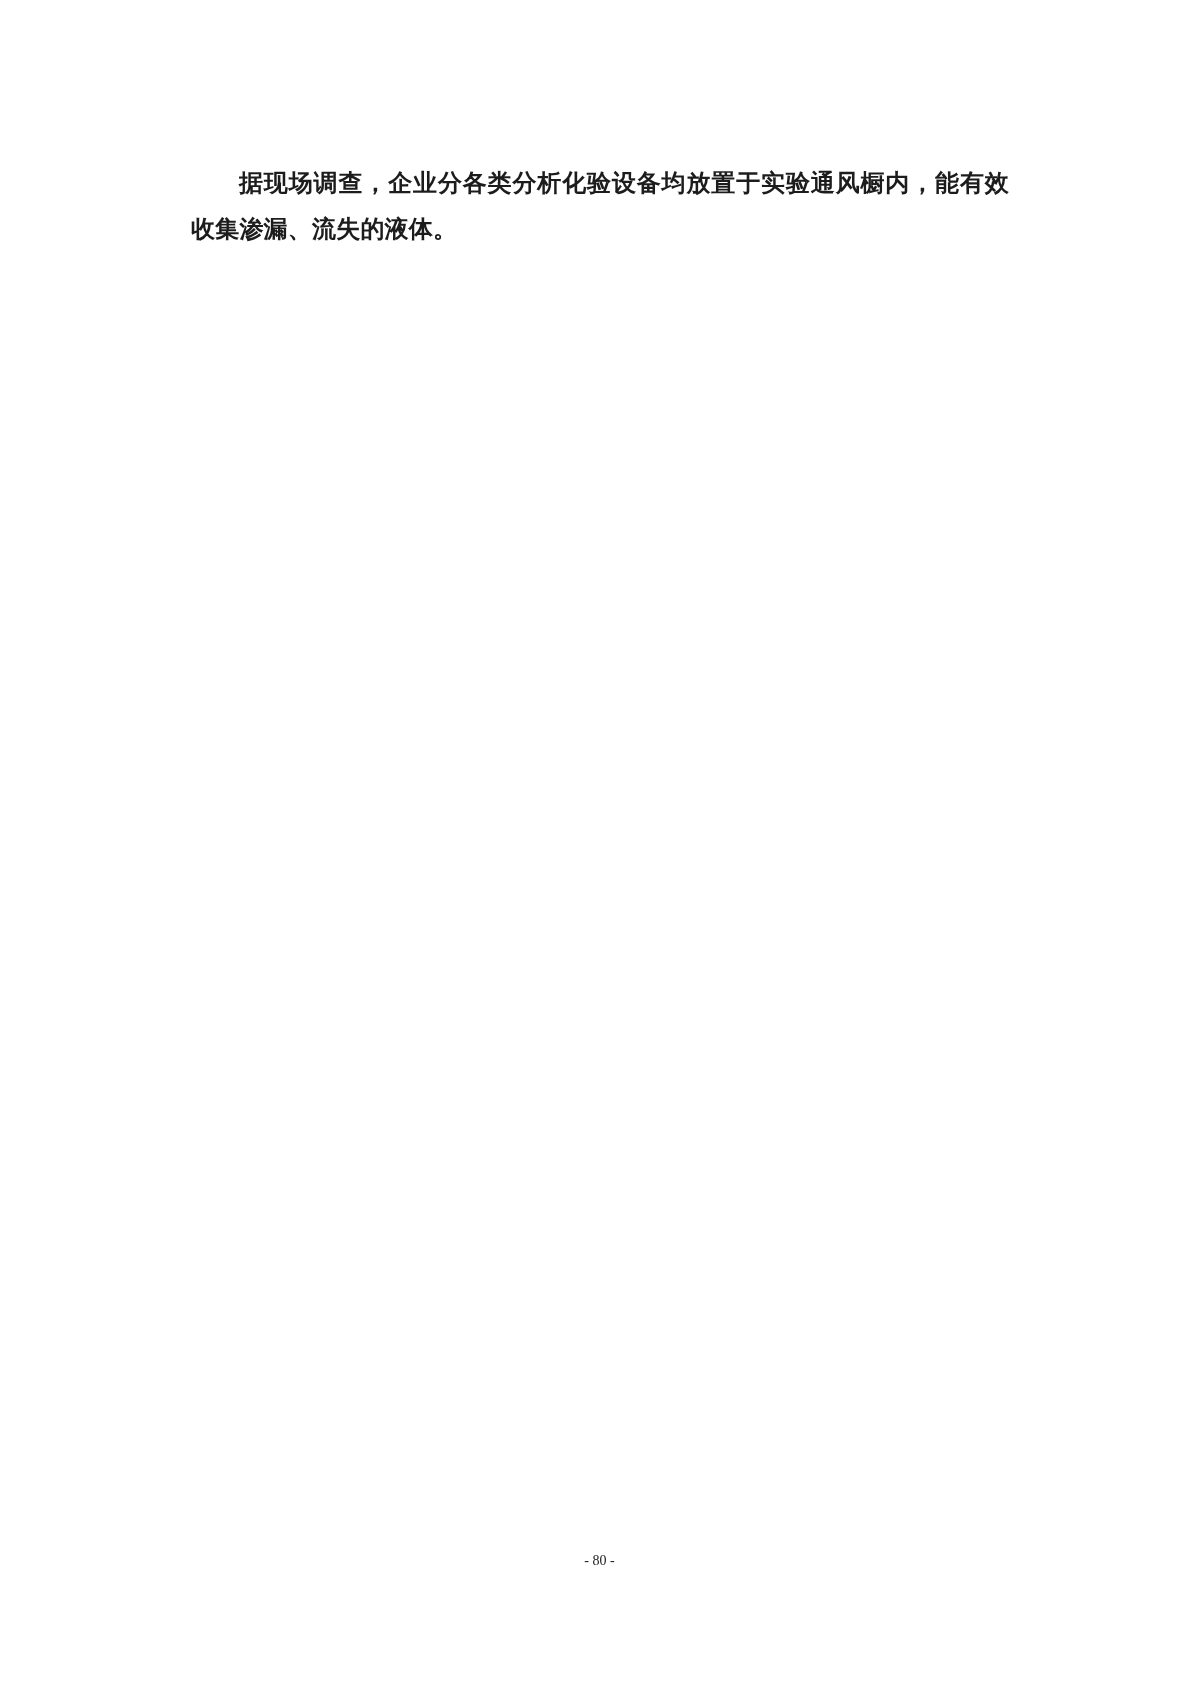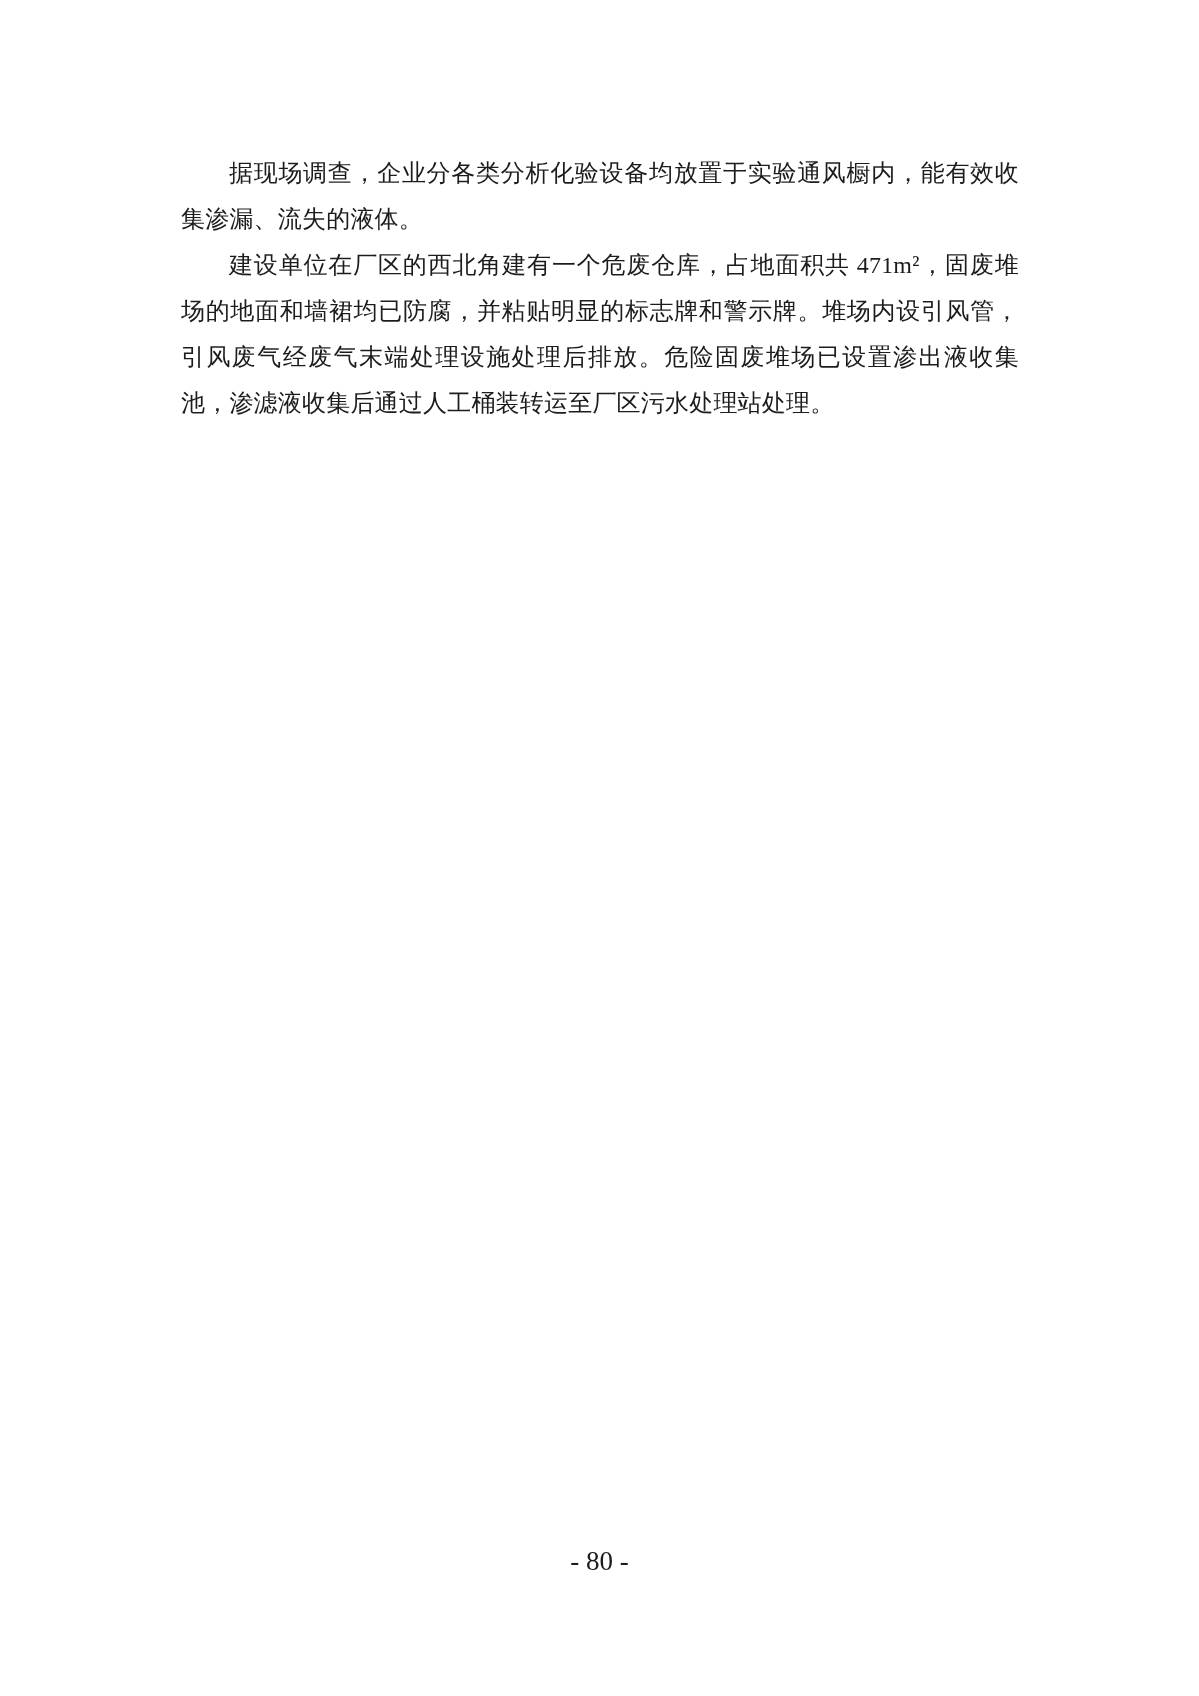--- a/index.html
+++ b/index.html
@@ -21,39 +21,39 @@
     left: 181px;
     top: 150px;
     width: 838px;
     font-size: 24px;
     line-height: 46px;
     text-align: justify;
     text-justify: inter-ideograph;
     letter-spacing: 0.2px;
   }
   .para {
-    margin: 0;
+    margin: 10px;
     padding: 0;
     text-indent: 2em;
+    font-weight: bold;
   }
   .footer {
     position: absolute;
     left: 0;
     top: 1549px;
     width: 100%;
     text-align: center;
-    font-size: 27px;
+    font-size: 14px;
     line-height: 24px;
     color: #1c1c1c;
   }
 </style>
 </head>
 <body>
 
 <div class="page">
   <main class="content">
     <p class="para">据现场调查，企业分各类分析化验设备均放置于实验通风橱内，能有效收集渗漏、流失的液体。</p>
-    <p class="para">建设单位在厂区的西北角建有一个危废仓库，占地面积共 471m²，固废堆场的地面和墙裙均已防腐，并粘贴明显的标志牌和警示牌。堆场内设引风管，引风废气经废气末端处理设施处理后排放。危险固废堆场已设置渗出液收集池，渗滤液收集后通过人工桶装转运至厂区污水处理站处理。</p>
   </main>
   <footer class="footer">
     <span>- 80 -</span>
   </footer>
 </div>
 
 </body></html>

